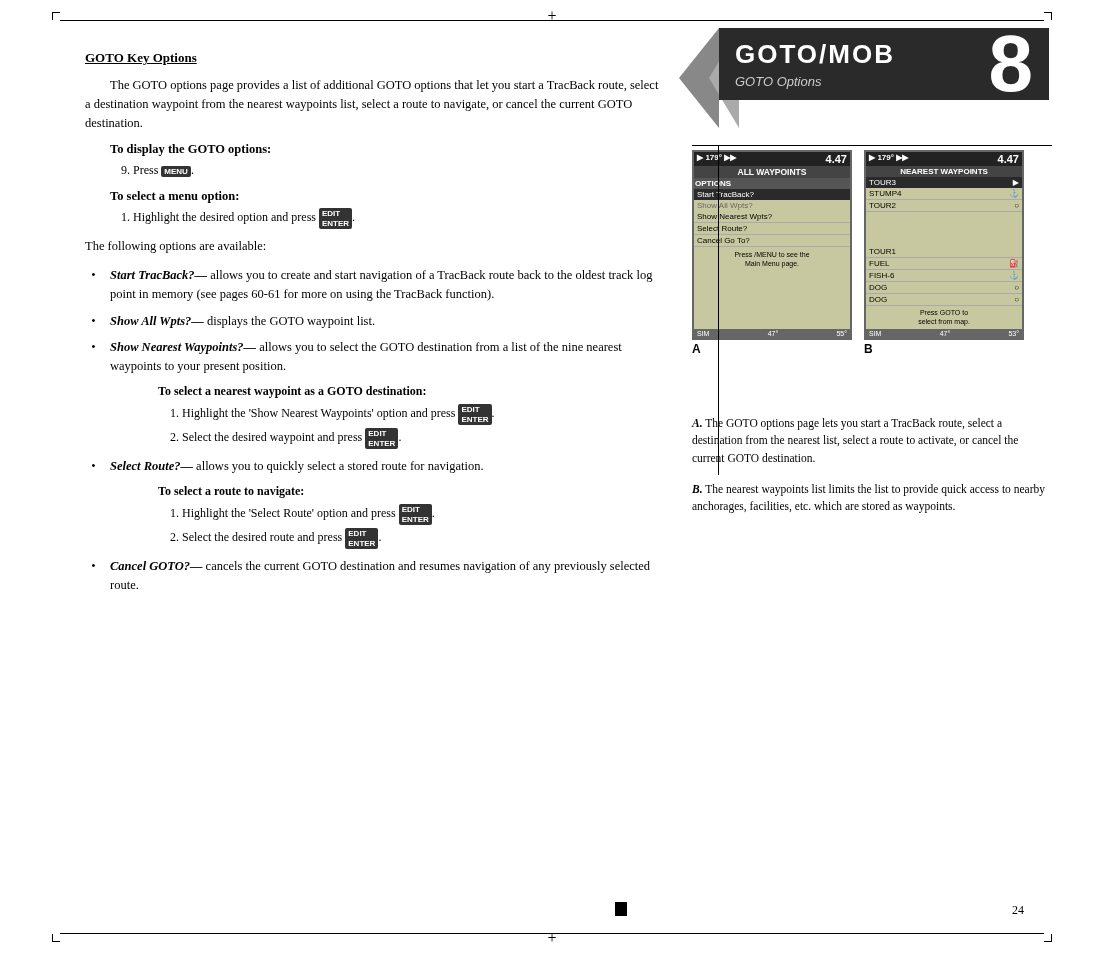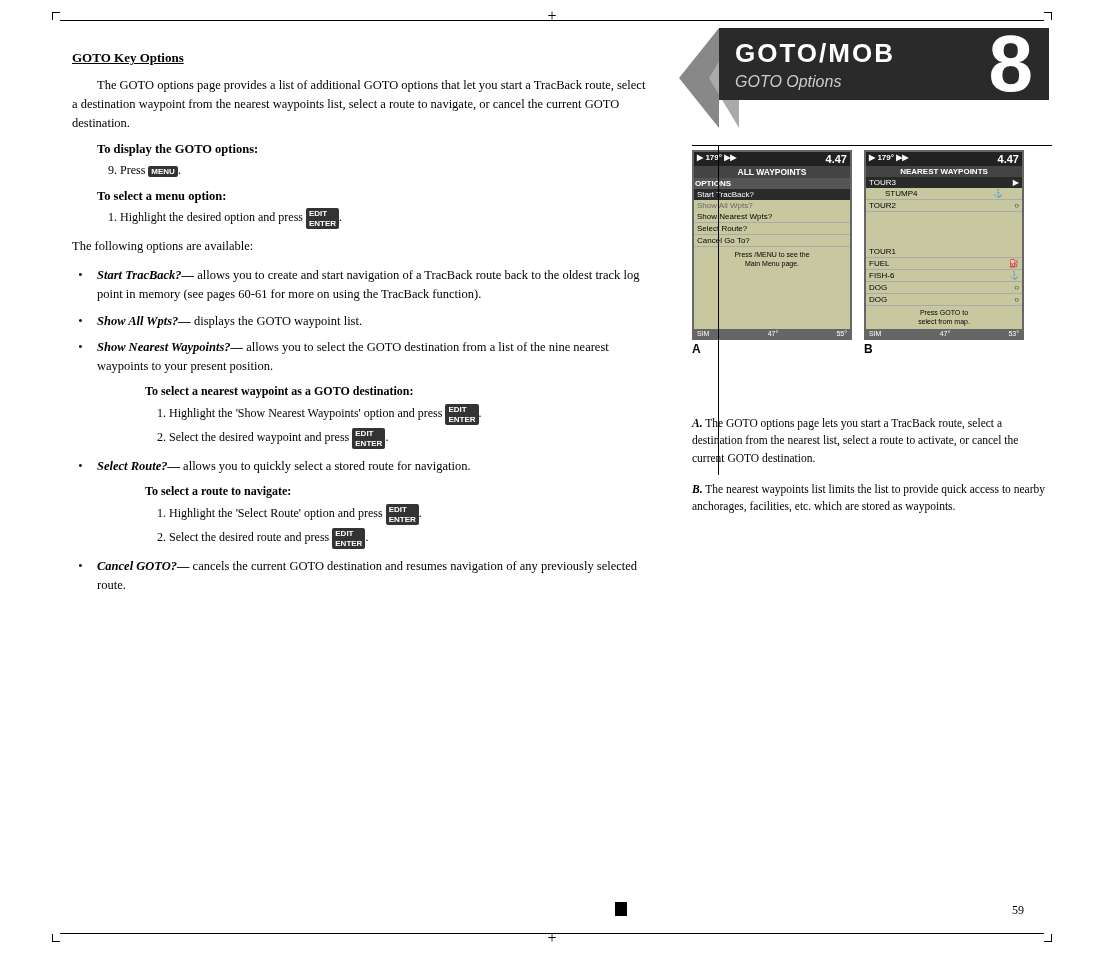--- a/index.html
+++ b/index.html
@@ -69,21 +69,21 @@
     }
     .center-mark-bottom::before {
       content: '+';
       font-size: 16px;
       line-height: 1;
     }
 
     
     .main-content {
       position: absolute;
-      top: 50px; left: 72px;
+      top: 50px; left: 85px;
       width: 580px;
     }
 
     .section-title {
       font-size: 13px;
       font-weight: bold;
       text-decoration: underline;
       margin-bottom: 10px;
     }
 
@@ -229,21 +229,21 @@
 
   <div class="bullet-item">
     <span class="bullet-bold">Cancel GOTO?—</span> cancels the current GOTO destination and resumes navigation of any previously selected route.
   </div>
 
 </div>
 
 <div style="position:absolute; top:28px; right:55px; width:330px; height:72px; background:#2a2a2a; display:flex; align-items:center; justify-content:space-between; padding:10px 16px; z-index:2;">
   <div>
     <div style="font-size:26px; font-weight:bold; color:#fff; font-family:Arial,sans-serif; letter-spacing:2px;">GOTO/MOB</div>
-    <div style="font-size:16px; color:#ccc; font-style:italic; font-family:Arial,sans-serif; margin-top:4px;">GOTO Options</div>
+    <div style="font-size:13px; color:#ccc; font-style:italic; font-family:Arial,sans-serif; margin-top:4px;">GOTO Options</div>
   </div>
   <div style="font-size:80px; font-weight:bold; color:#fff; font-family:Arial,sans-serif; line-height:1;">8</div>
 </div>
 
 <div style="position:absolute; top:28px; right:385px; width:0; height:0; 
   border-top:50px solid transparent; border-bottom:50px solid transparent; border-right:40px solid #888;
   z-index:1;"></div>
 <div style="position:absolute; top:28px; right:365px; width:0; height:0; 
   border-top:50px solid transparent; border-bottom:50px solid transparent; border-right:30px solid #aaa;
   z-index:1;"></div>
@@ -290,21 +290,21 @@
           <span>▶ 179° ▶▶</span>
           <span style="font-size:11px; font-weight:bold;">4.47</span>
         </div>
 
         <div style="background:#444; color:#fff; font-size:8px; font-weight:bold; text-align:center; padding:1px;">NEAREST WAYPOINTS</div>
 
         <div style="background:#2a2a2a; color:#fff; font-size:8px; padding:1px 3px; display:flex; justify-content:space-between;">
             <span>TOUR3</span>
             <span>▶</span>
           </div>
-        <div style="font-size:8px; padding:1px 19px; display:flex; justify-content:space-between; border-bottom:1px solid #aaa;">
+        <div style="font-size:8px; padding:1px 3px; display:flex; justify-content:space-between; border-bottom:1px solid #aaa;">
             <span>STUMP4</span>
             <span>⚓</span>
           </div>
         <div style="font-size:8px; padding:1px 3px; display:flex; justify-content:space-between; border-bottom:1px solid #aaa;gap:34px;">
             <span>TOUR2</span>
             <span>○</span>
           </div>
         <div style="font-size:8px; padding:1px 3px; display:flex; justify-content:space-between; border-bottom:1px solid #aaa;margin-top:34px;">
             <span>TOUR1</span>
             <span></span>
@@ -349,15 +349,15 @@
 
   <div style="font-size:11.5px; line-height:1.5;">
     <span style="font-weight:bold; font-style:italic;">B.</span>
     <span>The nearest waypoints list limits the list to provide quick access to nearby anchorages, facilities, etc. which are stored as waypoints.</span>
   </div>
 
 </div>
 
 <div class="black-square"></div>
 
-<div class="page-number">59</div>
+<div class="page-number">24</div>
 
 <div style="position:absolute; top:145px; right:385px; width:1px; height:330px; background:#000;"></div>
 
 </body></html>

